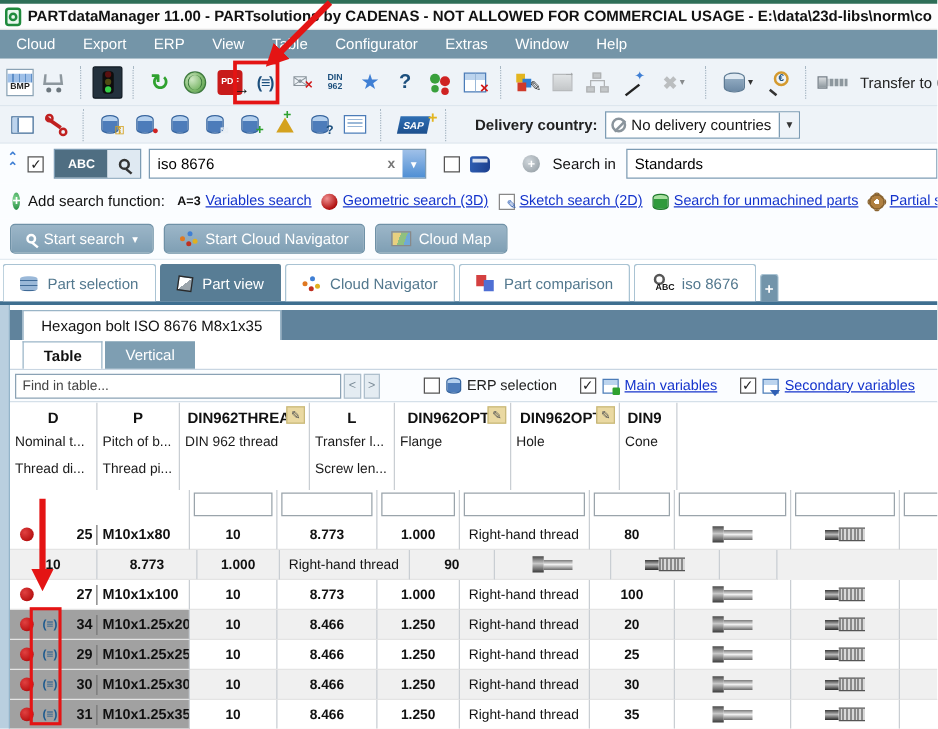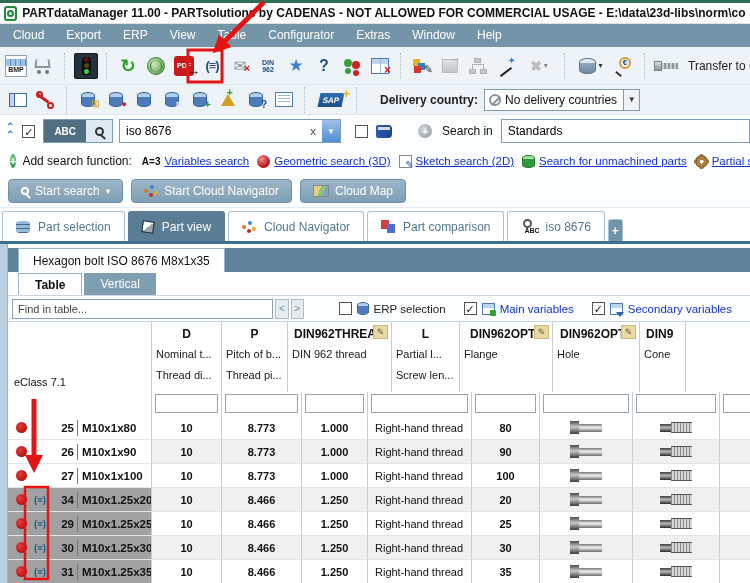--- a/index.html
+++ b/index.html
@@ -168,21 +168,21 @@
   .vtab { height:22px; display:flex; align-items:center; padding:0 16px; font-size:12px;}
   .vtab.active { background:#fff; border:1px solid #9ab5c7; border-bottom:none; font-weight:bold; color:#111;}
   .vtab.idle { background:#7e9eb2; color:#fff;}
   .findrow { height:26px; background:#fbfdff; display:flex; align-items:center; padding-left:4px; border-bottom:1px solid #c9d6e2; white-space:nowrap;}
   .findbox { width:300px; height:20px; border:1px solid #8aa2b5; background:#fff; font-size:11px; padding-left:5px; font-family:inherit; outline:none; color:#111;}
   .findbox::placeholder { color:#444; }
   .nbtn { width:15px; height:20px; border:1px solid #aebfcc; background:#e4ecf2; color:#7a8a96; font-size:10px; display:flex; align-items:center; justify-content:center; margin-left:2px;}
   .findrow .gap { width:40px;}
   .var-item { display:flex; align-items:center; gap:5px; margin-right:18px;}
   .var-item .txt { font-size:11.5px; color:#222;}
-  .var-item a { color:#1433cc; font-size:11.5px;}
+  .var-item a { color:#1433cc; text-decoration:underline; font-size:11.5px;}
   .ic-grid-g { width:13px;height:12px;border:1px solid #4b7cb8;background:linear-gradient(#bcd4ee 0 4px,#fff 4px);position:relative;}
   .ic-grid-g::after{content:"";position:absolute;right:-2px;bottom:-2px;width:6px;height:6px;background:#2fa12f;border-radius:1px;}
   .ic-grid-b { width:13px;height:12px;border:1px solid #4b7cb8;background:linear-gradient(#bcd4ee 0 4px,#fff 4px);position:relative;}
   .ic-grid-b::after{content:"";position:absolute;right:-2px;bottom:-3px;width:0;height:0;border-left:4px solid transparent;border-right:4px solid transparent;border-top:5px solid #2f5fb4;}
 
   
   .tablewrap { height:261px; background:#fff; overflow:hidden; position:relative;}
   .thead { display:flex; height:70px; border-bottom:0; background:#fff;}
   .hcell { border-right:1px solid #c9ced3; padding:2px 4px; flex:none; position:relative;}
   .hcell .key { font-size:12px; font-weight:bold; height:20px; display:flex; align-items:center; justify-content:center; gap:4px;}
@@ -536,41 +536,38 @@
     </span>
     <span class="var-item">
       <span class="cb checked"></span>
       <span class="ic-grid-b"></span>
       <a>Secondary variables</a>
     </span>
   </div>
 
   <div class="tablewrap">
     <div class="thead" id="table-head">
-        <div class="hcell" style="width: 144px;">
-          <span class="eclass">eClass 7.1</span>
-        </div>
         <div class="hcell" style="width: 70px;">
           <div class="key">D</div>
           <div class="sub">Nominal t...</div>
           <div class="sub">Thread di...</div>
         </div>
         <div class="hcell" style="width: 66px;">
           <div class="key">P</div>
           <div class="sub">Pitch of b...</div>
           <div class="sub">Thread pi...</div>
         </div>
         <div class="hcell leftkey" style="width: 104px;">
           <div class="key">DIN962THREAD</div>
           <span class="pencil">✎</span>
           <div class="sub">DIN 962 thread</div>
         </div>
         <div class="hcell" style="width: 68px;">
           <div class="key">L</div>
-          <div class="sub">Partial l...</div>
+          <div class="sub">Transfer l...</div>
           <div class="sub">Screw len...</div>
         </div>
         <div class="hcell" style="width: 93px;">
           <div class="key">DIN962OPT1</div>
           <span class="pencil">✎</span>
           <div class="sub">Flange</div>
         </div>
         <div class="hcell" style="width: 87px;">
           <div class="key">DIN962OPT2</div>
           <span class="pencil">✎</span>
@@ -630,27 +627,20 @@
           </div>
           <div class="tcell" style="width: 87px;">
             <span class="thumb-thread">
               <span class="hd"></span>
               <span class="rb"></span>
             </span>
           </div>
           <div class="tcell left" style="width: 46px;"></div>
         </div>
         <div class="trow alt">
-          <div class="tcell left namecell" style="width: 144px; padding-left: 0px;">
-            <span class="dot"></span>
-            <span class="roweq"></span>
-            <span class="rownum">26</span>
-            <span class="nsep"></span>
-            <span class="rowname">M10x1x90</span>
-          </div>
           <div class="tcell num" style="width: 70px;">10</div>
           <div class="tcell num" style="width: 80px;">8.773</div>
           <div class="tcell num" style="width: 66px;">1.000</div>
           <div class="tcell left" style="width: 104px;">Right-hand thread</div>
           <div class="tcell num" style="width: 68px;">90</div>
           <div class="tcell" style="width: 93px;">
             <span class="thumb-bolt">
               <span class="hd"></span>
               <span class="sh"></span>
             </span>

